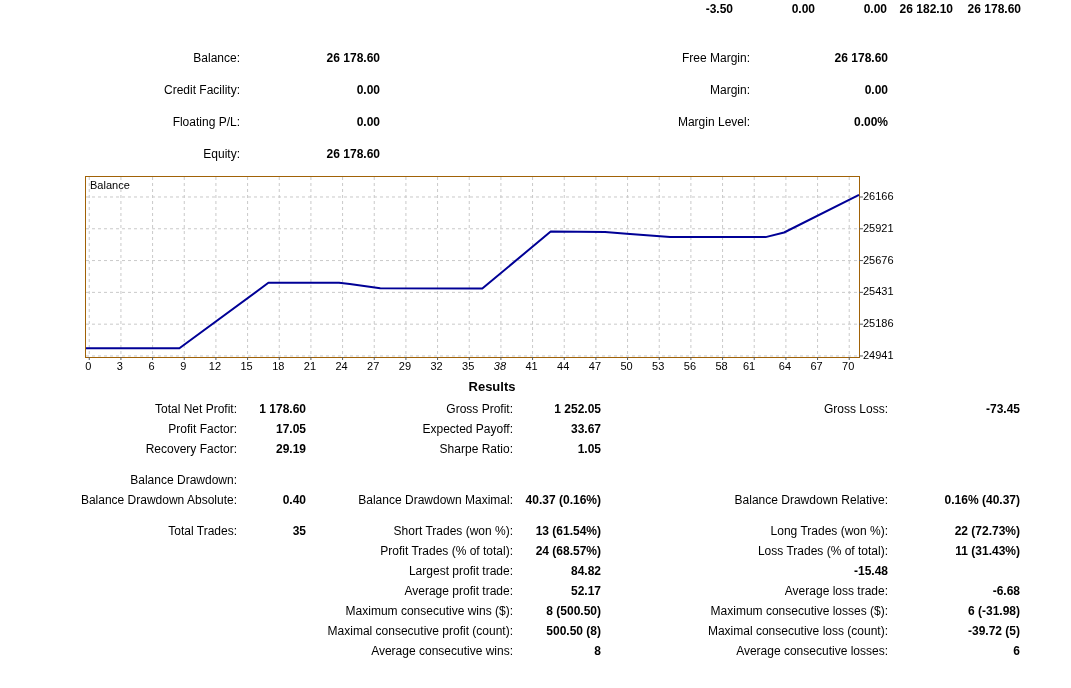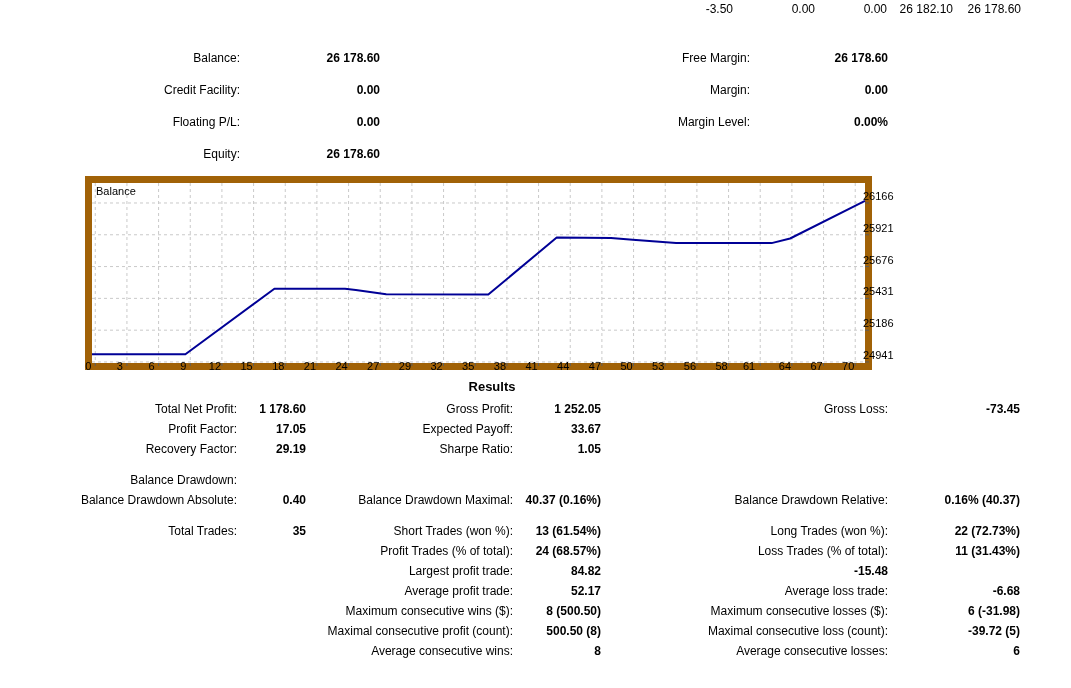--- a/index.html
+++ b/index.html
@@ -1,24 +1,24 @@
 <!DOCTYPE html>
 <html><head>
 <meta charset="utf-8">
 <style>
   html,body{margin:0;padding:0;background:#fff;}
   #report{position:relative;width:1071px;height:688px;background:#fff;
     font-family:"Liberation Sans",sans-serif;font-size:12px;color:#000;overflow:hidden;}
-  .cell{position:absolute;width:90px;text-align:right;font-weight:normal;}
+  .cell{position:absolute;width:90px;text-align:right;font-weight:bold;}
   .kv-col{position:absolute;display:flex;flex-direction:column;gap:18px;}
   .kv-row{display:flex;height:14px;line-height:14px;}
   .kv-label{text-align:right;}
   .kv-value{text-align:right;font-weight:bold;}
   #chart-frame{position:absolute;left:85px;top:176px;width:773px;height:180px;
-    border:7px solid #a16207;box-sizing:content-box;background:#fff;}
+    border:1px solid #a16207;box-sizing:content-box;background:#fff;}
   #chart-frame svg{overflow:visible;display:block;}
   .chart-legend{position:absolute;left:4px;top:2px;font-size:11px;line-height:12px;}
   .y-label{position:absolute;left:863px;width:44px;font-size:11px;line-height:12px;text-align:left;}
   .x-label{position:absolute;top:360px;width:30px;font-size:11px;line-height:12px;text-align:center;}
   #results-title{position:absolute;left:292px;top:379px;width:400px;text-align:center;
     font-weight:bold;font-size:13px;line-height:16px;}
   #results-rows{position:absolute;left:0;top:402px;width:1021px;}
   .r-group{margin-top:17px;}
   .r-group:first-child{margin-top:0;}
   .r-row{display:grid;grid-template-columns:237px 69px 207px 88px 287px 132px;
@@ -154,21 +154,21 @@
       <div class="x-label" style="left: 168.254px;">9</div>
       <div class="x-label" style="left: 199.919px;">12</div>
       <div class="x-label" style="left: 231.585px;">15</div>
       <div class="x-label" style="left: 263.25px;">18</div>
       <div class="x-label" style="left: 294.915px;">21</div>
       <div class="x-label" style="left: 326.581px;">24</div>
       <div class="x-label" style="left: 358.246px;">27</div>
       <div class="x-label" style="left: 389.912px;">29</div>
       <div class="x-label" style="left: 421.577px;">32</div>
       <div class="x-label" style="left: 453.243px;">35</div>
-      <div class="x-label" style="left: 484.908px;">38</div>
+      <div class="x-label" style="left: 484.908px; font-style: italic;">38</div>
       <div class="x-label" style="left: 516.574px;">41</div>
       <div class="x-label" style="left: 548.239px;">44</div>
       <div class="x-label" style="left: 579.905px;">47</div>
       <div class="x-label" style="left: 611.57px;">50</div>
       <div class="x-label" style="left: 643.236px;">53</div>
       <div class="x-label" style="left: 674.901px;">56</div>
       <div class="x-label" style="left: 706.567px;">58</div>
       <div class="x-label" style="left: 734px;">61</div>
       <div class="x-label" style="left: 769.898px;">64</div>
       <div class="x-label" style="left: 801.563px;">67</div>

